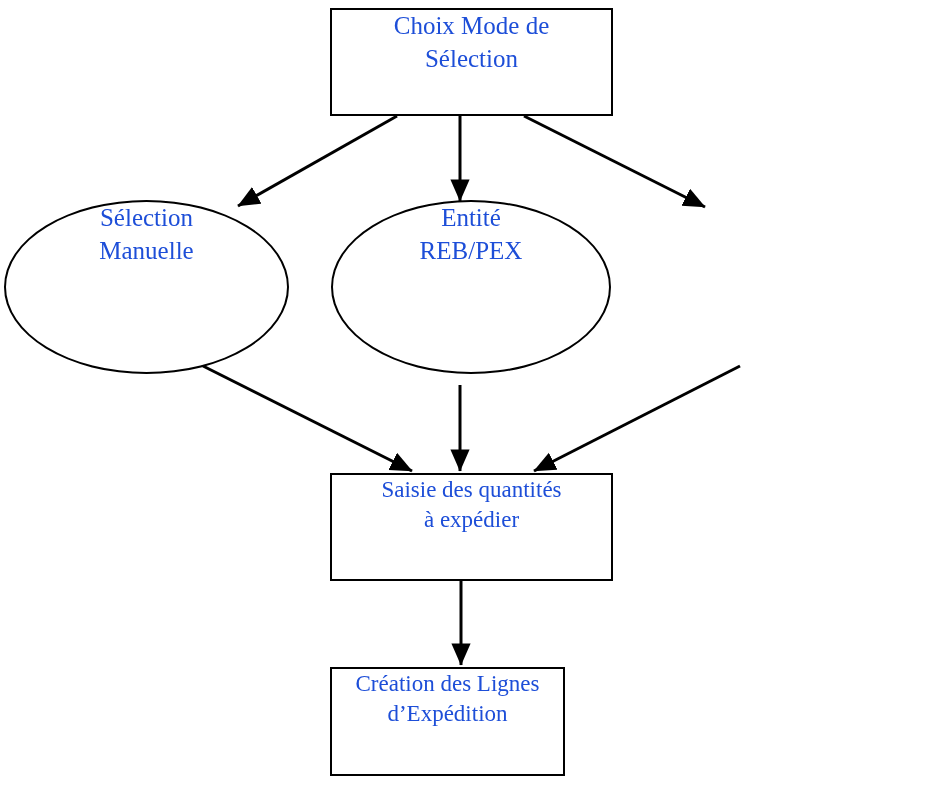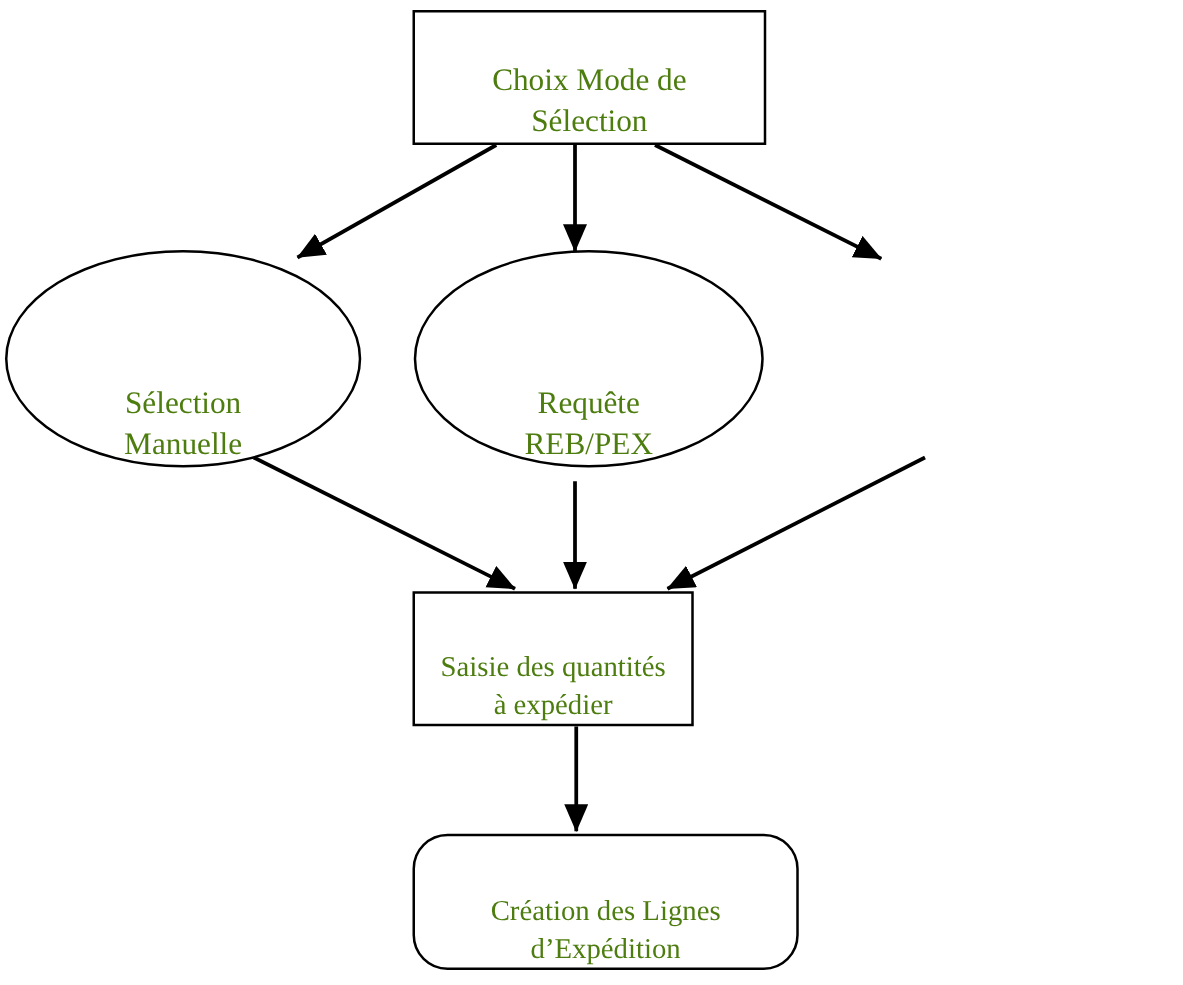--- a/index.html
+++ b/index.html
@@ -24,47 +24,47 @@
     left: 0;
     top: 0;
     width: 946px;
     height: 788px;
     pointer-events: none;
   }
   .node {
     position: absolute;
     box-sizing: border-box;
     display: flex;
-    align-items: flex-end;
+    align-items: flex-start;
     justify-content: center;
     text-align: center;
     background: #ffffff;
-    color: #4d7c0f;
+    color: #1d4ed8;
     line-height: 1.30;
     z-index: 2;
   }
   .node.box {
     border: 2px solid #000000;
     border-radius: 0;
   }
   .node.ellipse {
     border: 2px solid #000000;
     border-radius: 50%;
   }
   .node-label {
     white-space: pre-line;
     padding: 0 6px;
   }
   
   #node-choix-mode      { left: 330px; top: 8px;   width: 283px; height: 108px; font-size: 25px; }
   #node-selection-man   { left: 4px;   top: 200px; width: 285px; height: 174px; font-size: 25px; }
   #node-requete         { left: 331px; top: 200px; width: 280px; height: 174px; font-size: 25px; }
   #node-critere         { left: 653px; top: 201px; width: 283px; height: 172px; font-size: 25px; }
-  #node-saisie          { left: 330px; top: 473px; width: 225px; height: 108px; font-size: 23px; }
-  #node-creation        { left: 330px; top: 667px; width: 309px; height: 109px; font-size: 23px; border-radius: 28px; }
+  #node-saisie          { left: 330px; top: 473px; width: 283px; height: 108px; font-size: 23px; }
+  #node-creation        { left: 330px; top: 667px; width: 235px; height: 109px; font-size: 23px; }
 </style>
 </head>
 <body>
 
 <div id="canvas">
 
   <svg id="edges" viewBox="0 0 946 788" width="946" height="788" xmlns="http://www.w3.org/2000/svg">
     <defs>
       <marker id="arrowhead" markerWidth="9" markerHeight="9" refX="7.2" refY="3.2" orient="auto" markerUnits="strokeWidth">
         <path d="M0,0 L7.4,3.2 L0,6.4 z" fill="#000000"></path>
@@ -90,21 +90,21 @@
     <span class="node-label">Choix Mode de
 Sélection</span>
   </div>
 
   <div class="node ellipse" id="node-selection-man">
     <span class="node-label">Sélection
 Manuelle</span>
   </div>
 
   <div class="node ellipse" id="node-requete">
-    <span class="node-label">Requête
+    <span class="node-label">Entité
 REB/PEX</span>
   </div>
 
 
   <div class="node box" id="node-saisie">
     <span class="node-label">Saisie des quantités
 à expédier</span>
   </div>
 
   <div class="node box" id="node-creation">

